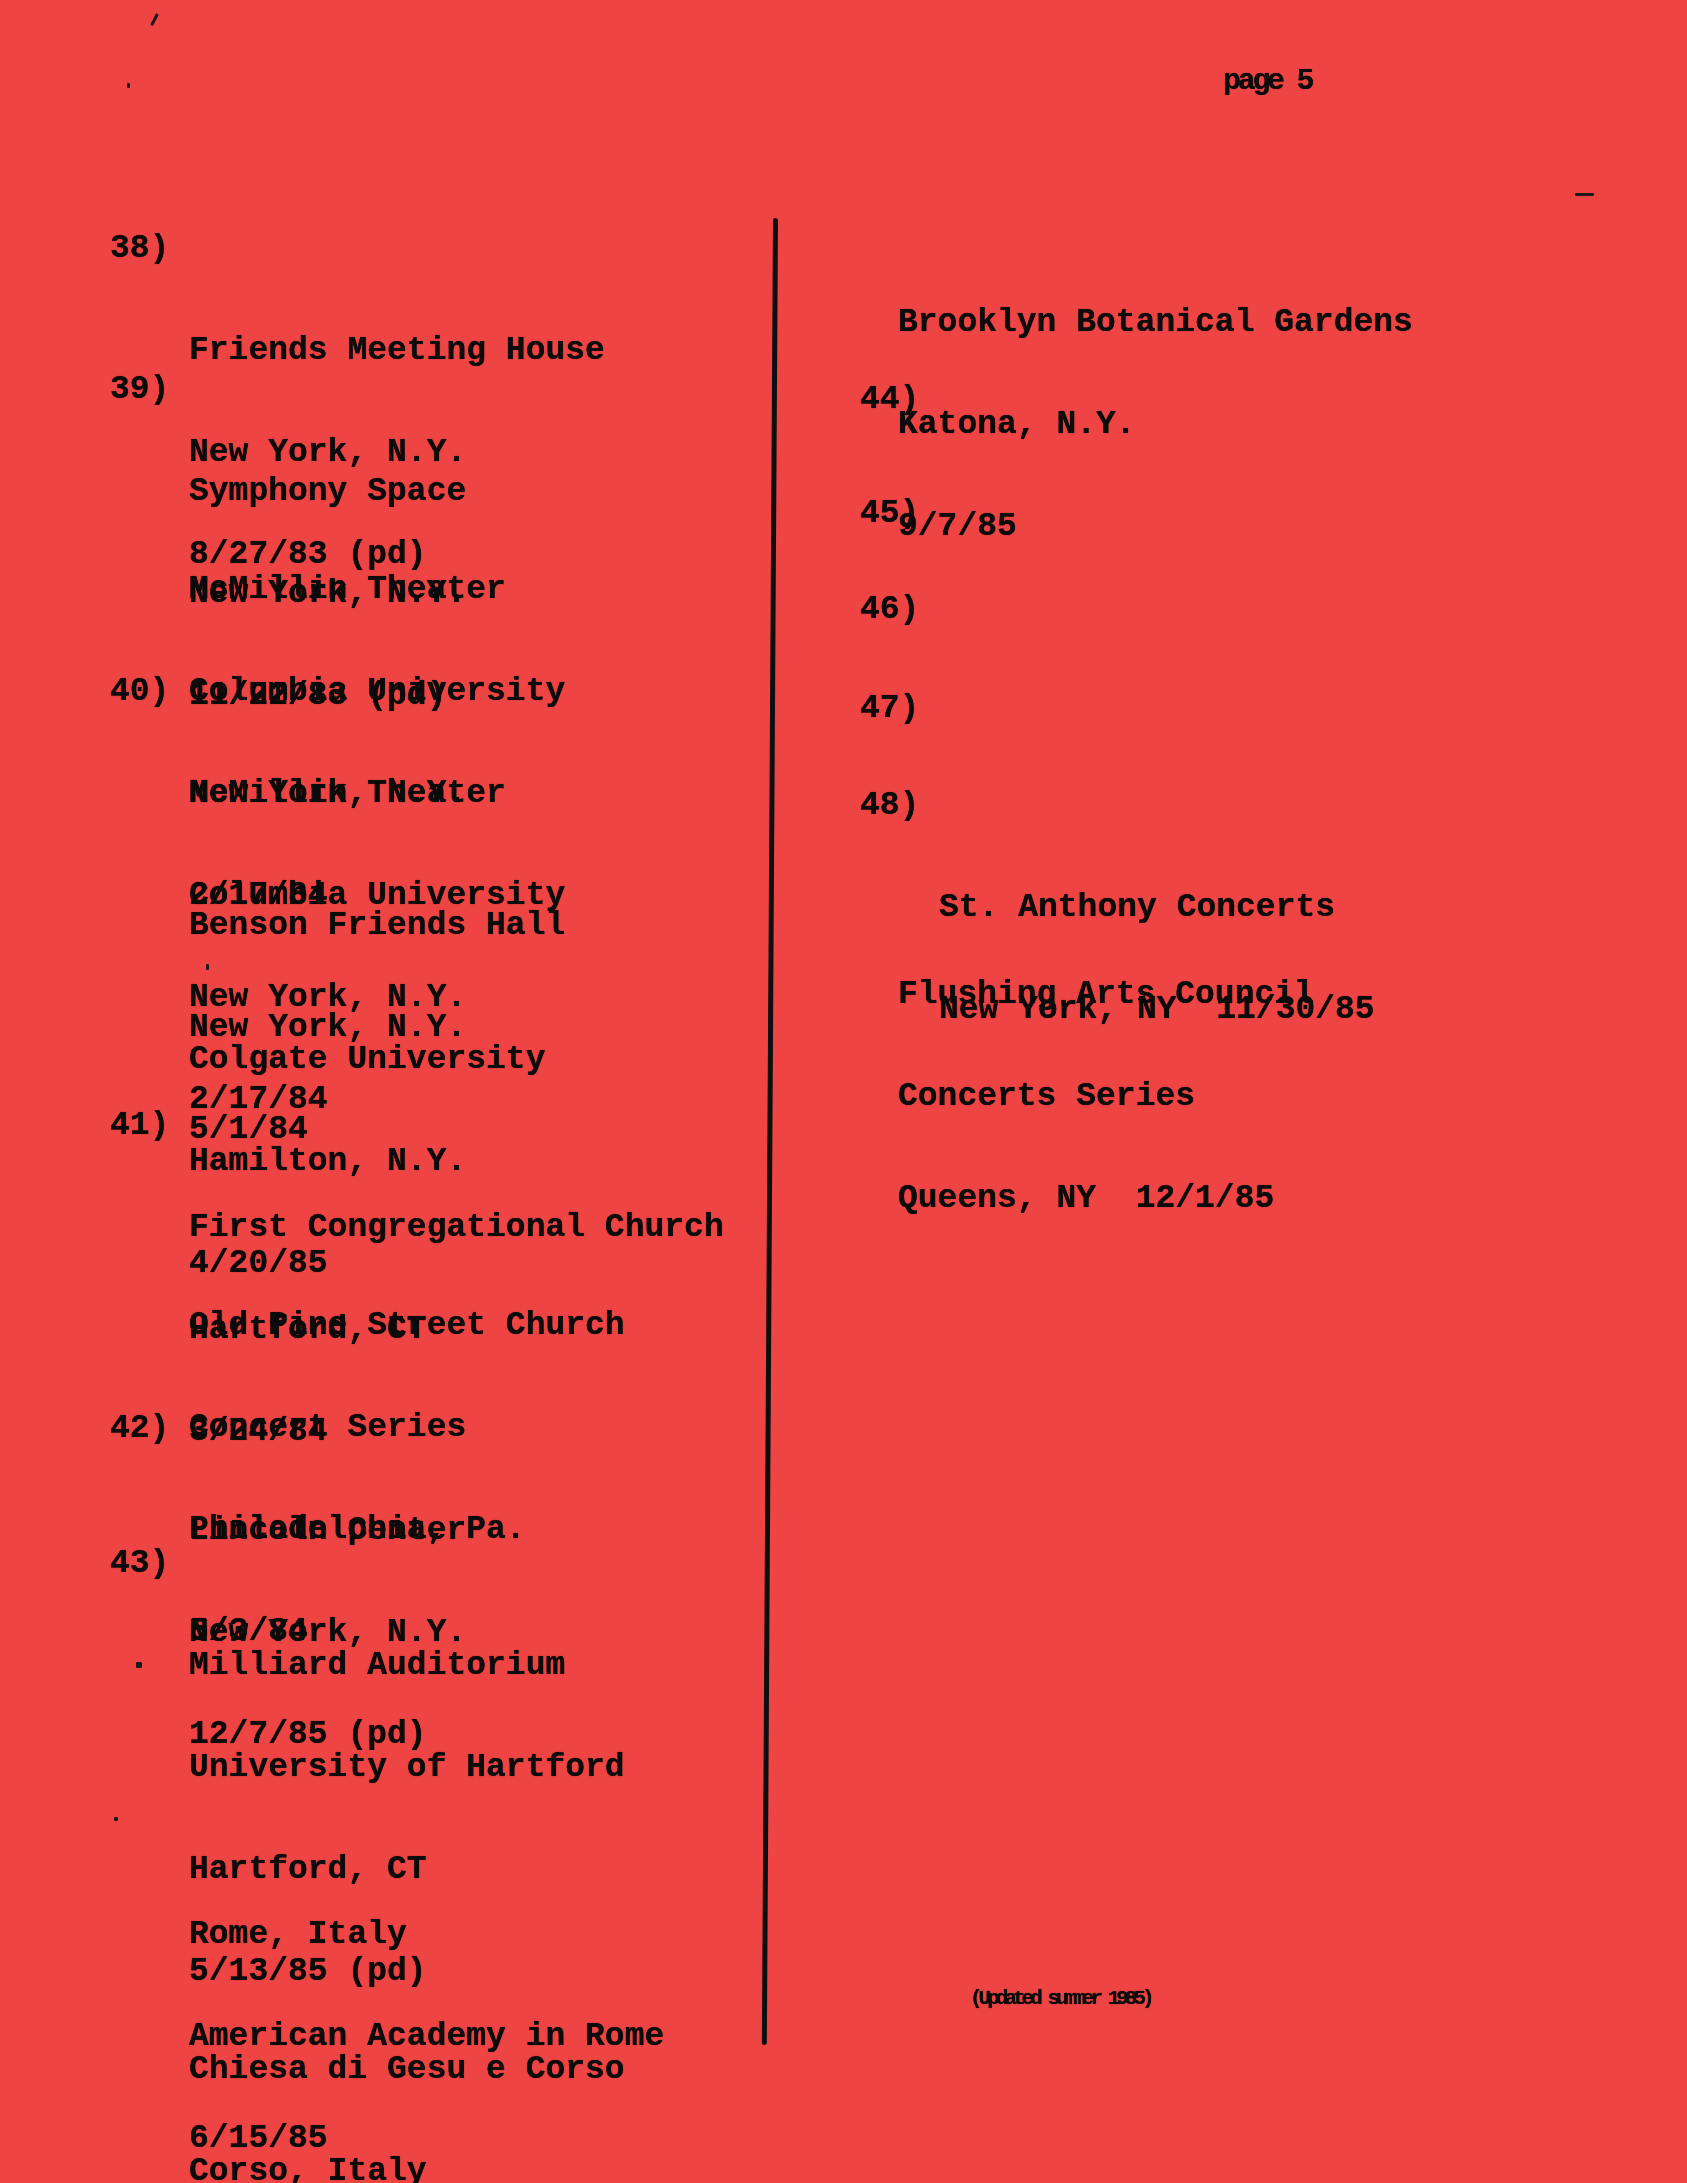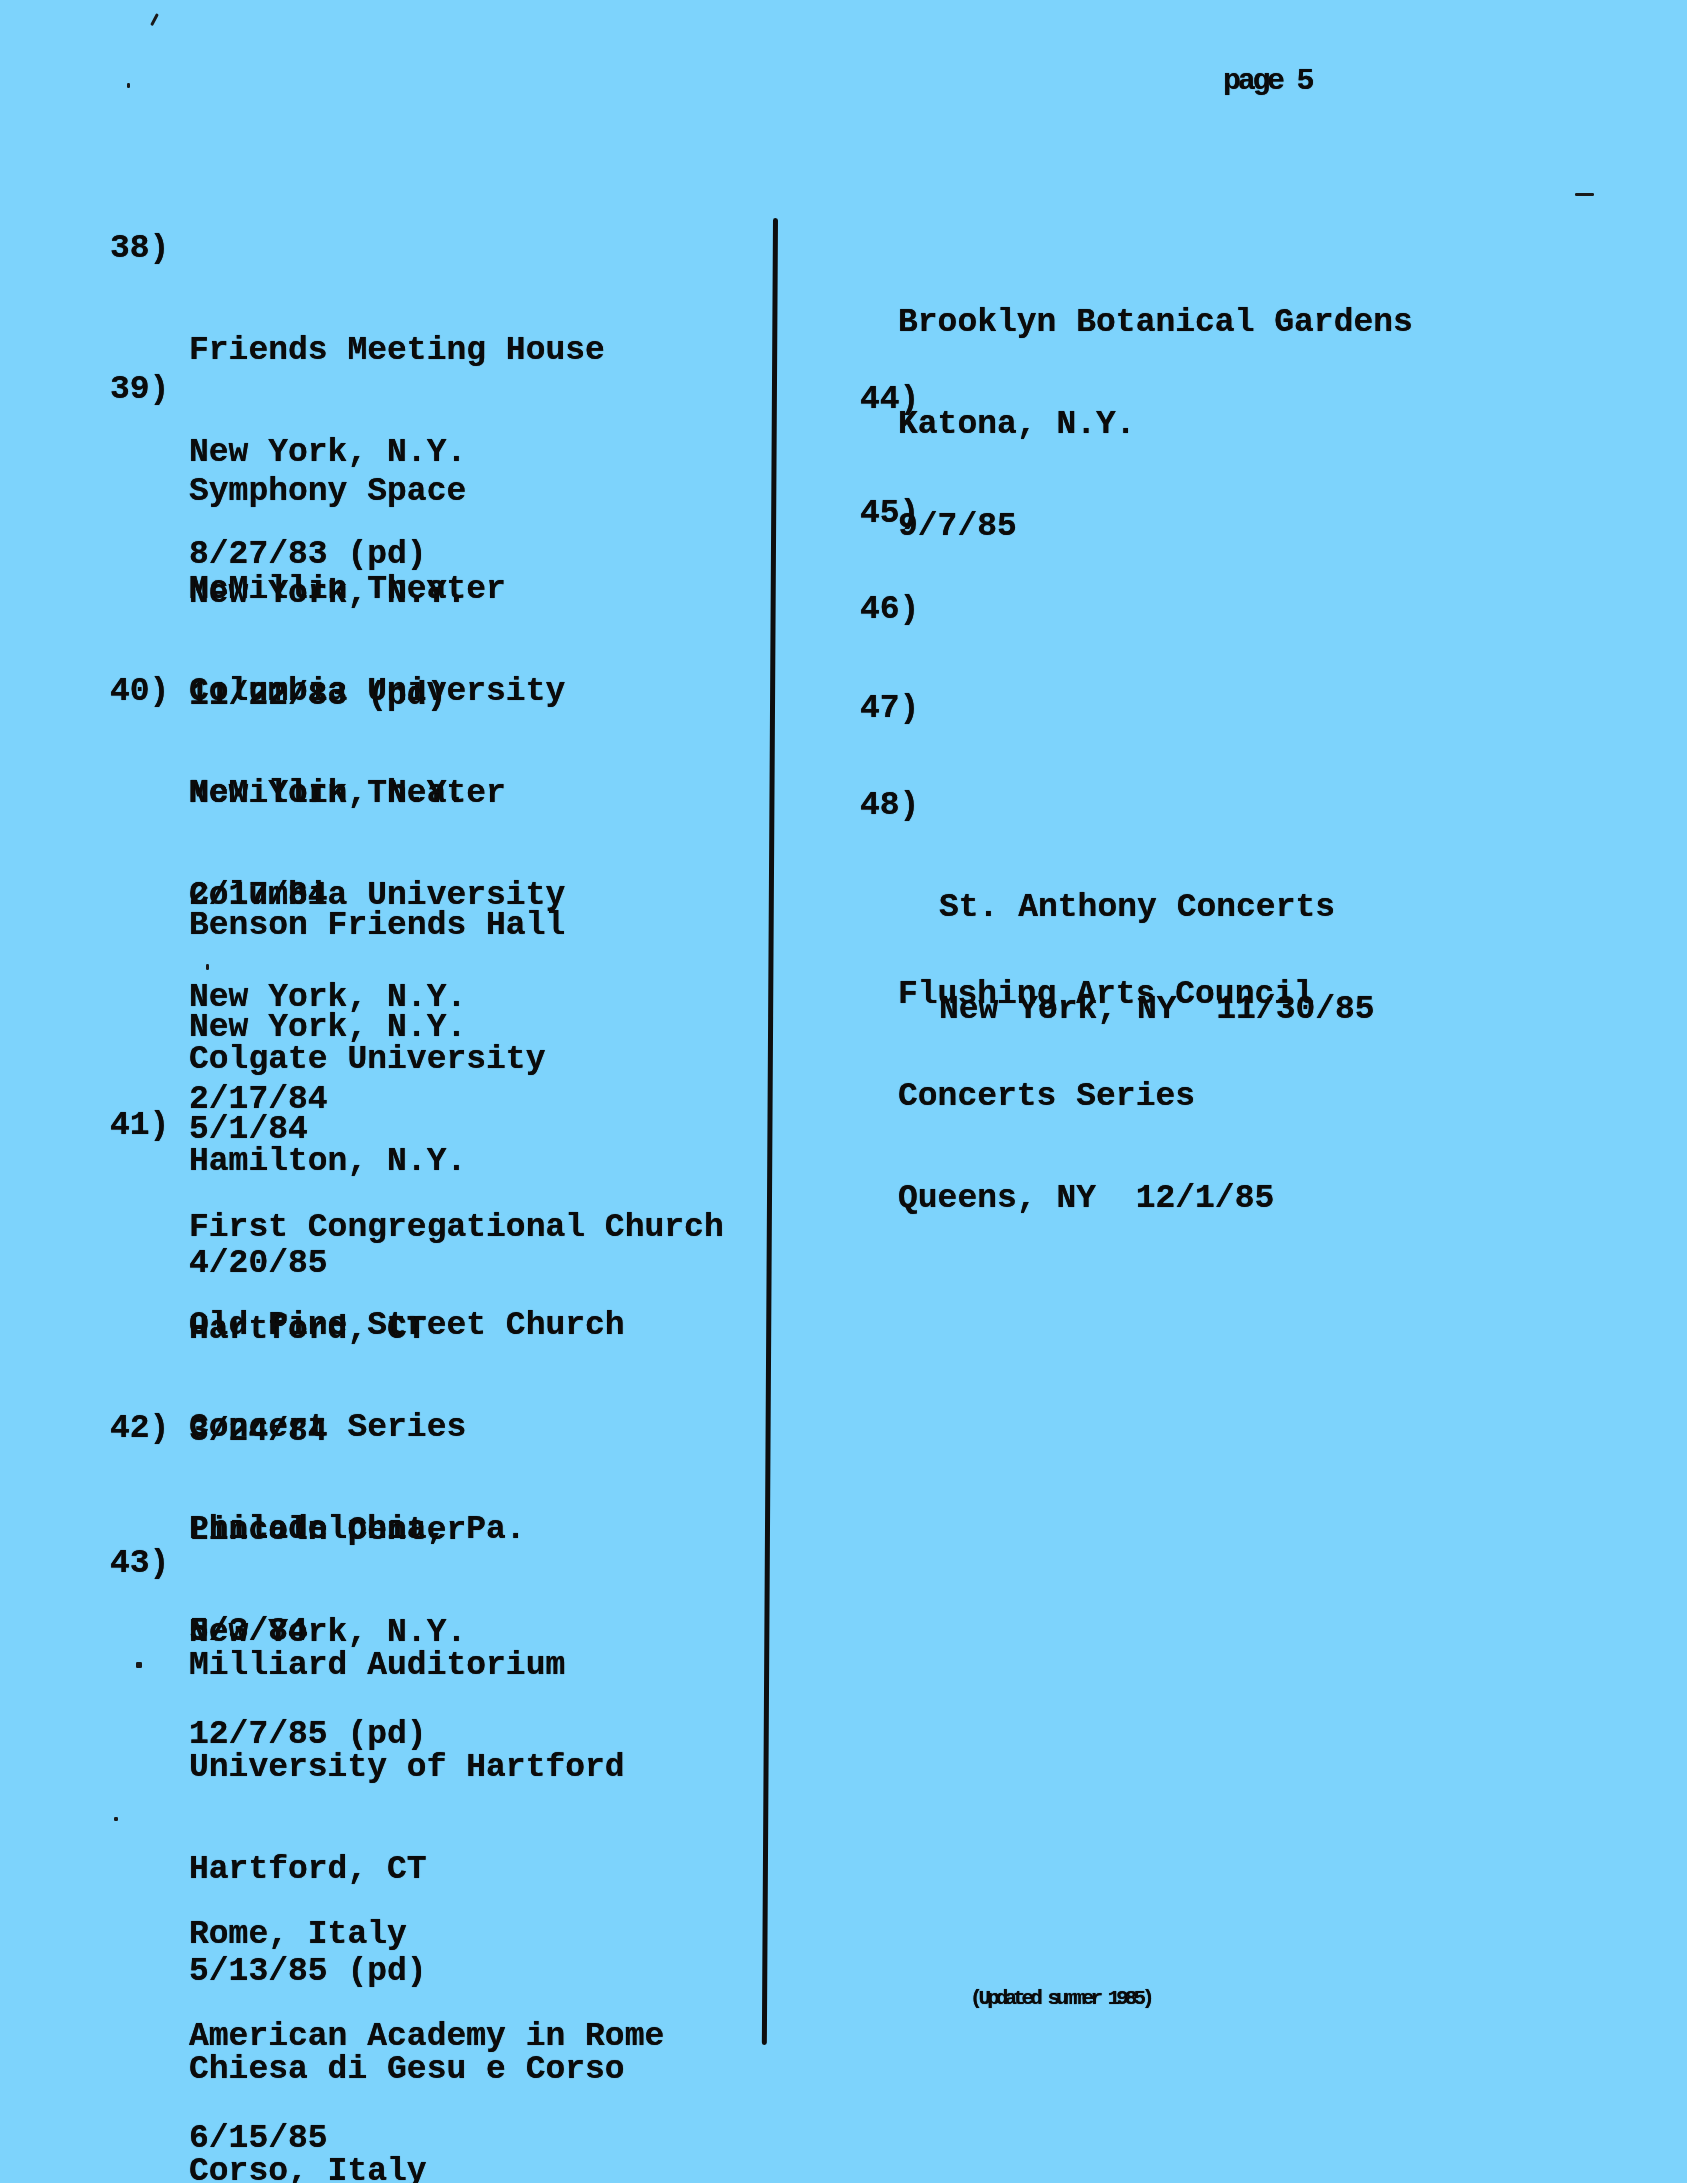--- a/index.html
+++ b/index.html
@@ -5,21 +5,21 @@
   html, body {
     margin: 0;
     padding: 0;
     background: #e8e8e6;
   }
   .page {
     position: relative;
     width: 1687px;
     height: 2183px;
     margin: 0 auto;
-    background: #7dd3fc;
+    background: #ef4444;
     overflow: hidden;
     font-family: "Liberation Mono", "DejaVu Sans Mono", monospace;
     font-weight: 700;
     color: #0b0b0b;
     text-shadow: 0 0 0.8px rgba(0,0,0,0.85);
   }
   .entry {
     position: absolute;
     font-size: 33px;
     line-height: 34px;

